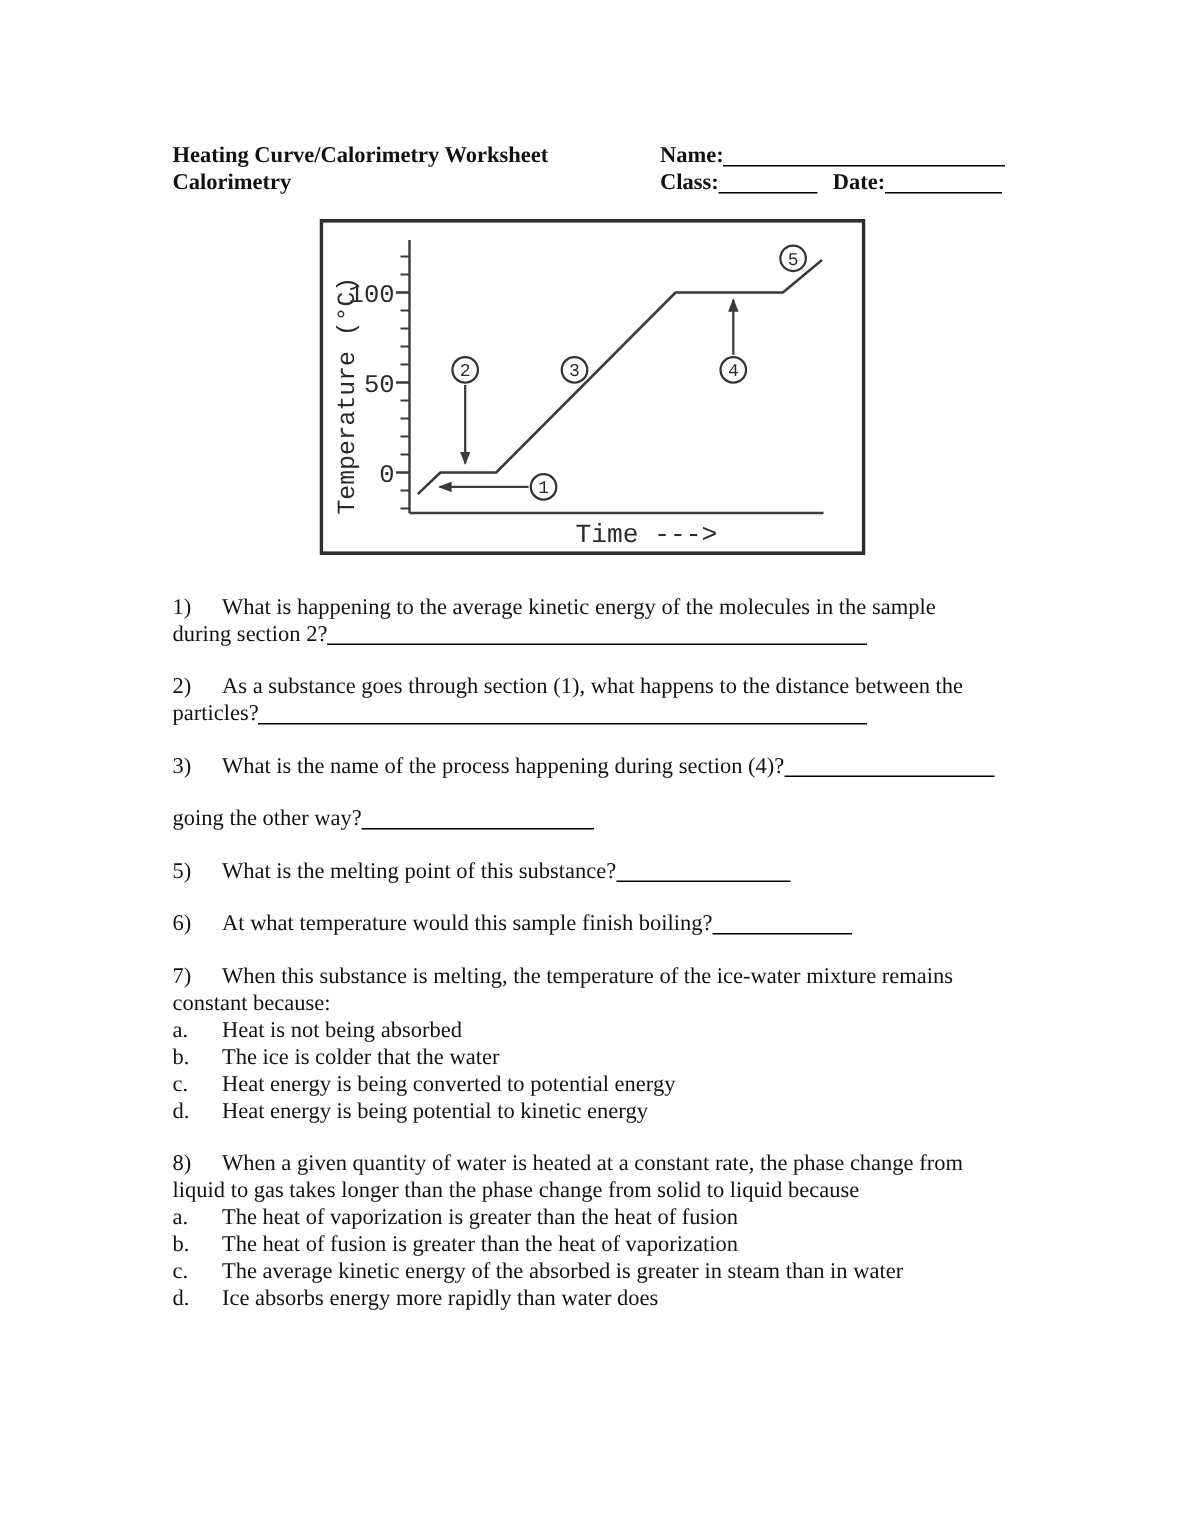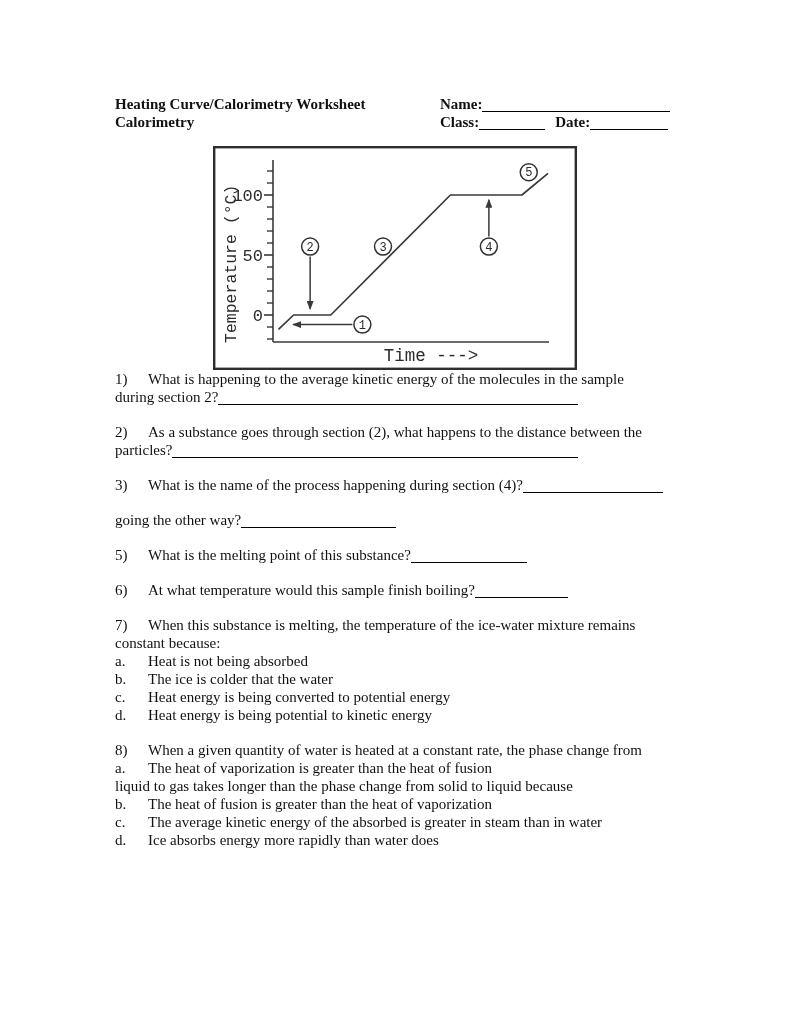--- a/index.html
+++ b/index.html
@@ -16,21 +16,21 @@
   .name-blank{width:188px;}
   .class-blank{width:66px;}
   .date-blank{width:78px;}
   .date-label{margin-left:10px;}
 
   
   .chart-box{margin:15px 0 0 98px;width:364px;height:224px;position:relative;}
   .chart-box svg{display:block;}
 
   
-  .questions{font-size:15px;line-height:18px;}
+  .questions{margin-top:26px;font-size:15px;line-height:18px;}
   .q{margin:0 0 17px 0;}
   .qline{height:18px;white-space:nowrap;}
   .qnum{display:inline-block;width:33px;}
   .q .blank{border-bottom:1.4px solid #000;height:12px;vertical-align:-3px;}
 </style>
 </head>
 <body>
 
 <div class="page">
   <div class="content">
@@ -102,21 +102,21 @@
           <text x="218" y="215" text-anchor="middle" font-size="17.5" font-family="&quot;Liberation Mono&quot;, monospace" fill="#2b2b2b">Time ---&gt;</text>
         </svg>
     </div>
 
     <div class="questions" id="questions">
         <div class="q">
           <div class="qline"><span class="qnum">1)</span><span>What is happening to the average kinetic energy of the molecules in the sample</span></div>
           <div class="qline"><span>during section 2?</span><span class="blank" style="width: 360px;"></span></div>
         </div>
         <div class="q">
-          <div class="qline"><span class="qnum">2)</span><span>As a substance goes through section (2), what happens to the distance between the</span></div>
+          <div class="qline"><span class="qnum">2)</span><span>As a substance goes through section (1), what happens to the distance between the</span></div>
           <div class="qline"><span>particles?</span><span class="blank" style="width: 406px;"></span></div>
         </div>
         <div class="q">
           <div class="qline"><span class="qnum">3)</span><span>What is the name of the process happening during section (4)?</span><span class="blank" style="width: 140px;"></span></div>
         </div>
         <div class="q">
           <div class="qline"><span>going the other way?</span><span class="blank" style="width: 155px;"></span></div>
         </div>
         <div class="q">
           <div class="qline"><span class="qnum">5)</span><span>What is the melting point of this substance?</span><span class="blank" style="width: 116px;"></span></div>
@@ -127,22 +127,22 @@
         <div class="q">
           <div class="qline"><span class="qnum">7)</span><span>When this substance is melting, the temperature of the ice-water mixture remains</span></div>
           <div class="qline"><span>constant because:</span></div>
           <div class="qline"><span class="qnum">a.</span><span>Heat is not being absorbed</span></div>
           <div class="qline"><span class="qnum">b.</span><span>The ice is colder that the water</span></div>
           <div class="qline"><span class="qnum">c.</span><span>Heat energy is being converted to potential energy</span></div>
           <div class="qline"><span class="qnum">d.</span><span>Heat energy is being potential to kinetic energy</span></div>
         </div>
         <div class="q">
           <div class="qline"><span class="qnum">8)</span><span>When a given quantity of water is heated at a constant rate, the phase change from</span></div>
+          <div class="qline"><span>liquid to gas takes longer than the phase change from solid to liquid because</span></div>
           <div class="qline"><span class="qnum">a.</span><span>The heat of vaporization is greater than the heat of fusion</span></div>
-          <div class="qline"><span>liquid to gas takes longer than the phase change from solid to liquid because</span></div>
           <div class="qline"><span class="qnum">b.</span><span>The heat of fusion is greater than the heat of vaporization</span></div>
           <div class="qline"><span class="qnum">c.</span><span>The average kinetic energy of the absorbed is greater in steam than in water</span></div>
           <div class="qline"><span class="qnum">d.</span><span>Ice absorbs energy more rapidly than water does</span></div>
         </div>
       </div>
 
   </div>
 </div>
 
 </body></html>

